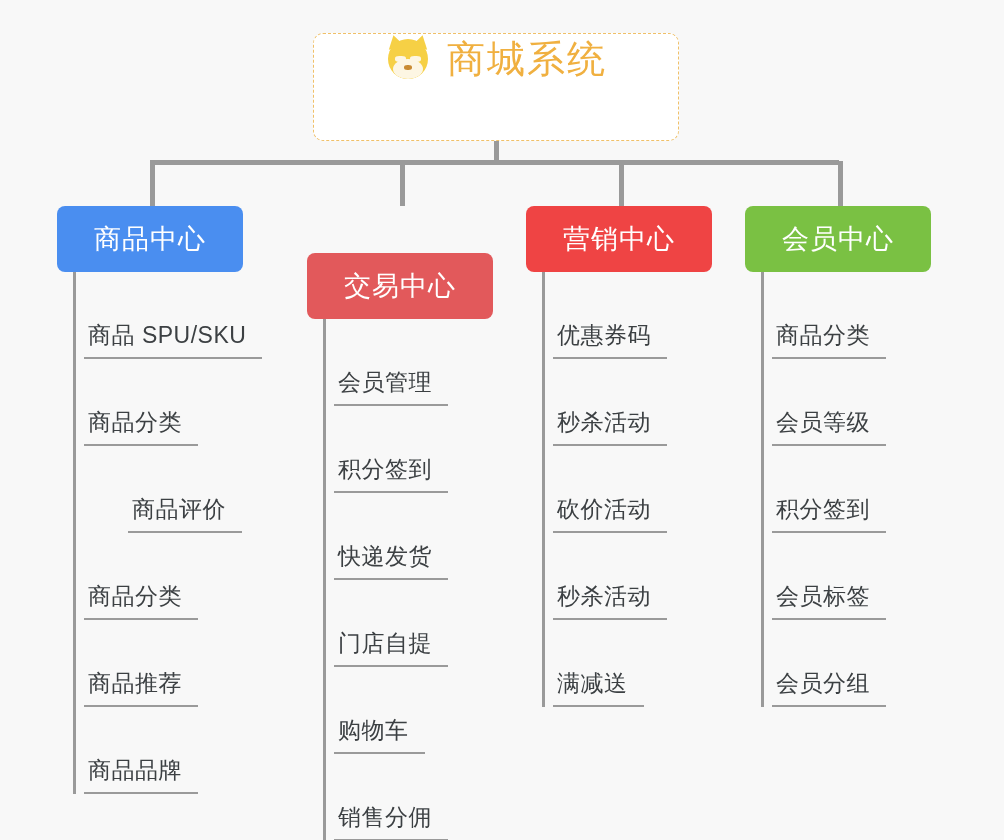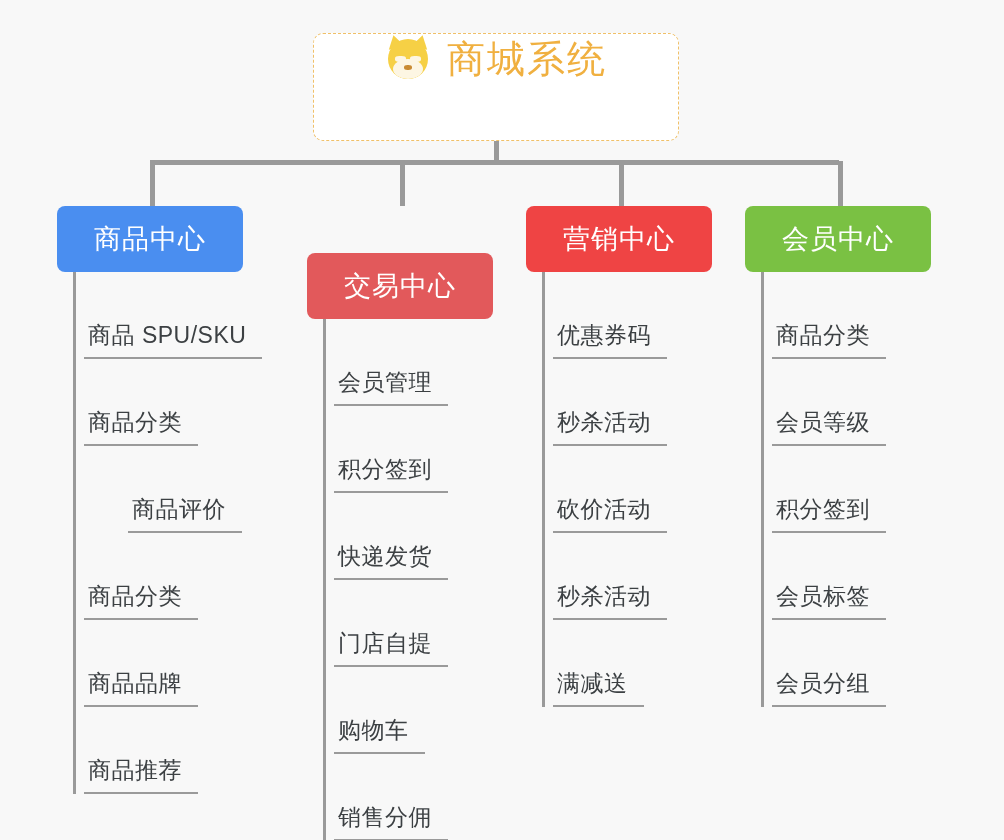--- a/index.html
+++ b/index.html
@@ -192,24 +192,24 @@
           <div class="leaf">
             <div class="leaf-inner" style="border-bottom-color: rgb(154, 154, 154);"><span class="leaf-label">商品分类</span></div>
           </div>
           <div class="leaf">
             <div class="leaf-inner" style="border-bottom-color: rgb(154, 154, 154); margin-left: 40px;"><span class="leaf-label">商品评价</span></div>
           </div>
           <div class="leaf">
             <div class="leaf-inner" style="border-bottom-color: rgb(154, 154, 154);"><span class="leaf-label">商品分类</span></div>
           </div>
           <div class="leaf">
+            <div class="leaf-inner" style="border-bottom-color: rgb(154, 154, 154);"><span class="leaf-label">商品推荐</span></div>
+          </div>
+          <div class="leaf">
             <div class="leaf-inner" style="border-bottom-color: rgb(154, 154, 154);"><span class="leaf-label">商品品牌</span></div>
-          </div>
-          <div class="leaf">
-            <div class="leaf-inner" style="border-bottom-color: rgb(154, 154, 154);"><span class="leaf-label">商品推荐</span></div>
           </div>
         </div>
       </div>
       <div class="column" style="left: 307px; margin-top: 47px;">
         <div class="col-header" style="background: rgb(226, 89, 91);">交易中心</div>
         <div class="col-body" style="border-left-color: rgb(154, 154, 154);">
           <div class="leaf">
             <div class="leaf-inner" style="border-bottom-color: rgb(154, 154, 154);"><span class="leaf-label">会员管理</span></div>
           </div>
           <div class="leaf">

